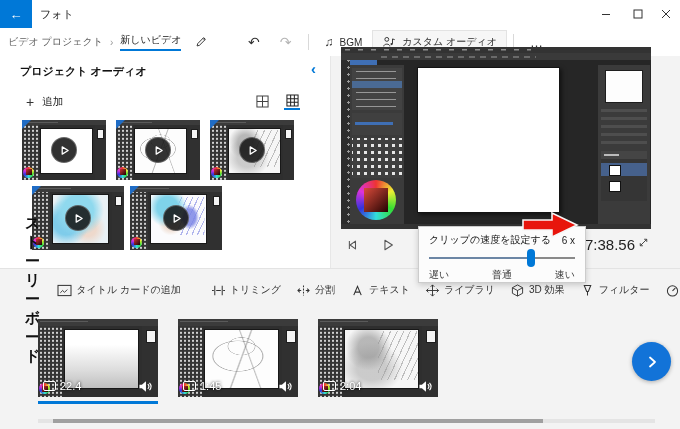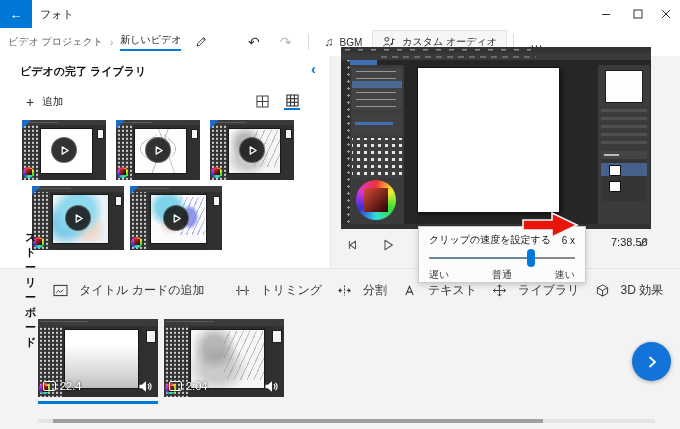--- a/index.html
+++ b/index.html
@@ -123,45 +123,45 @@
        background-image:linear-gradient(90deg,#bbb 0 55%, transparent 55%); background-size:60% 2px; background-repeat:no-repeat; background-position:3px 3px; }
   .pv-layer-sel { position:absolute; left:0; top:12px; right:0; height:13px; background:#46618c; }
   .pv-layer-sel::before { content:""; position:absolute; left:8px; top:2px; width:10px; height:9px; background:#fff; border:1px solid #111; }
   .pv-layer2 { position:absolute; left:0; top:28px; right:0; height:13px; }
   .pv-layer2::before { content:""; position:absolute; left:8px; top:2px; width:10px; height:9px; background:#fff; border:1px solid #111; }
   .pv-status { position:absolute; left:0; bottom:0; right:0; height:5px; background:#333; }
 
   
   .player-controls { position:absolute; left:344px; top:229px; height:32px; display:flex; align-items:center; gap:20px; z-index:3; }
   .pc-btn { width:16px; height:16px; display:flex; align-items:center; justify-content:center; cursor:pointer; }
-  .play-time { position:absolute; left:585px; top:236px; font-size:11px; color:#222; z-index:3;padding-left:26px; }
+  .play-time { position:absolute; left:585px; top:236px; font-size:15px; color:#222; z-index:3; }
   .fullscreen-btn { position:absolute; left:634px; top:233px; width:18px; height:18px; display:flex; align-items:center; justify-content:center; cursor:pointer; z-index:3; }
 
   
   .speed-popup { position:absolute; left:418px; top:226px; width:168px; height:57px; background:#fcfcfc;
        border:1px solid #ccc; box-shadow:0 2px 6px rgba(0,0,0,.18); z-index:20; padding:6px 10px 5px; }
   .sp-row1 { display:flex; justify-content:space-between; align-items:center; font-size:10px; color:#111; }
   .sp-title { font-size:10px; color:#111; }
   .sp-value { font-size:10px; color:#222; }
   .sp-slider { position:relative; height:18px; margin-top:2px; }
   .sp-track-l { position:absolute; left:0; top:8px; width:70%; height:2px; background:#6c86a5; }
   .sp-track-r { position:absolute; right:0; top:8px; width:30%; height:2px; background:#8a8a8a; }
   .sp-thumb { position:absolute; left:70%; top:0; width:8px; height:18px; margin-left:-4px; border-radius:4px; background:var(--accent); cursor:pointer; }
   .sp-labels { display:flex; justify-content:space-between; font-size:10px; color:#333; margin-top:1px; }
 
   .red-arrow { position:absolute; left:522px; top:211px; z-index:30; }
 
   
   .storyboard { position:absolute; left:0; top:268px; width:680px; height:161px; background:#f3f3f3; border-top:1px solid #e3e3e3; }
   .sb-toolbar { position:absolute; left:25px; top:10px; right:10px; height:22px; display:flex; align-items:center; gap:15px; }
-  .sb-title { font-size:11px; font-weight:bold; color:#111; margin-right:2px; }
-  .sb-tool { display:flex; align-items:center; gap:11px; font-size:12px; color:#333; cursor:pointer; white-space:nowrap; }
+  .sb-title { font-size:15px; font-weight:bold; color:#111; margin-right:2px; }
+  .sb-tool { display:flex; align-items:center; gap:4px; font-size:10px; color:#333; cursor:pointer; white-space:nowrap; }
   .sb-sep { width:1px; height:15px; background:#cfcfcf; }
 
-  .clips { position:absolute; left:38px; top:50px; display:flex; gap:6px; }
+  .clips { position:absolute; left:38px; top:50px; display:flex; gap:20px; }
   .clip { position:relative; width:120px; height:78px; cursor:pointer; }
   .clip .mini { left:0; top:0; width:120px; height:78px; }
   .clip-duration { position:absolute; left:5px; bottom:5px; display:flex; align-items:center; gap:4px; z-index:4;
        color:#fff; font-size:11px; text-shadow:0 0 3px rgba(0,0,0,.9); }
   .dur-frame { width:13px; height:10px; border:1.4px solid #fff; border-radius:2px; box-shadow:0 0 2px rgba(0,0,0,.7); }
   .clip-volume { position:absolute; right:5px; bottom:4px; z-index:4; }
   .selected-underline { position:absolute; left:38px; top:132px; width:120px; height:3px; background:var(--accent); }
   .next-clips-btn { position:absolute; left:632px; top:73px; width:39px; height:39px; border-radius:50%;
        background:#1273d8; display:flex; align-items:center; justify-content:center; box-shadow:0 1px 4px rgba(0,0,0,.3); cursor:pointer; z-index:5; }
   .hscrollbar { position:absolute; left:38px; top:150px; width:617px; height:4px; background:#e4e4e4; }
@@ -229,21 +229,21 @@
         <span>カスタム オーディオ</span>
       </div>
       <div class="cmd-sep"></div>
       <div class="cmd-btn">
         <span class="more-glyph">…</span>
       </div>
     </div>
   </div>
 
   <div class="library-pane">
-    <div class="lib-header">ビデオの完了 ライブラリ</div>
+    <div class="lib-header">プロジェクト オーディオ</div>
     <div class="collapse-btn">
       <span>‹</span>
     </div>
     <div class="add-btn">
       <span class="plus-glyph">+</span>
       <span>追加</span>
     </div>
     <div class="view-toggle">
       <div class="view-btn">
         <svg width="13" height="13" viewBox="0 0 14 14">
@@ -501,33 +501,55 @@
       </div>
       <div class="clip">
         <div class="mini">
           <div class="m-top"></div>
             <div class="m-left">
               <div class="m-wheel"></div>
             </div>
           <div class="m-right">
               <div class="m-nav"></div>
             </div>
-          <div class="m-canvas art" data-art="wings"></div>
+          <div class="m-canvas art" data-art="sketch"></div>
         </div>
         <div class="clip-duration">
           <span class="dur-frame"></span>
-          <span>2:04</span>
+          <span>1:45</span>
         </div>
         <div class="clip-volume">
           <svg width="15" height="13" viewBox="0 0 16 14">
             <path d="M1.5 5 v4 h2.6 L8.5 12.6 V1.4 L4.1 5 Z" fill="#fff"></path>
             <path d="M10.5 4.5 a3.6 3.6 0 0 1 0 5 M12.3 3 a6.2 6.2 0 0 1 0 8" fill="none" stroke="#fff" stroke-width="1.2"></path>
           </svg>
         </div>
       </div>
+      <div class="clip">
+        <div class="mini">
+          <div class="m-top"></div>
+            <div class="m-left">
+              <div class="m-wheel"></div>
+            </div>
+          <div class="m-right">
+              <div class="m-nav"></div>
+            </div>
+          <div class="m-canvas art" data-art="wings"></div>
+        </div>
+        <div class="clip-duration">
+          <span class="dur-frame"></span>
+          <span>2:04</span>
+        </div>
+        <div class="clip-volume">
+          <svg width="15" height="13" viewBox="0 0 16 14">
+            <path d="M1.5 5 v4 h2.6 L8.5 12.6 V1.4 L4.1 5 Z" fill="#fff"></path>
+            <path d="M10.5 4.5 a3.6 3.6 0 0 1 0 5 M12.3 3 a6.2 6.2 0 0 1 0 8" fill="none" stroke="#fff" stroke-width="1.2"></path>
+          </svg>
+        </div>
+      </div>
     </div>
 
     <div class="selected-underline"></div>
 
     <div class="next-clips-btn">
       <svg width="16" height="16" viewBox="0 0 16 16">
         <polyline points="6,3.5 11,8 6,12.5" fill="none" stroke="#fff" stroke-width="1.8" stroke-linecap="round" stroke-linejoin="round"></polyline>
       </svg>
     </div>
 

